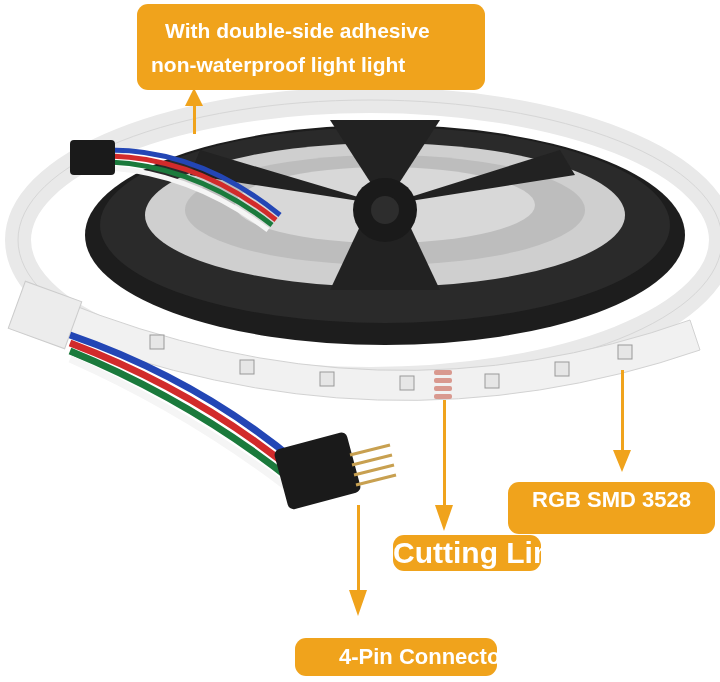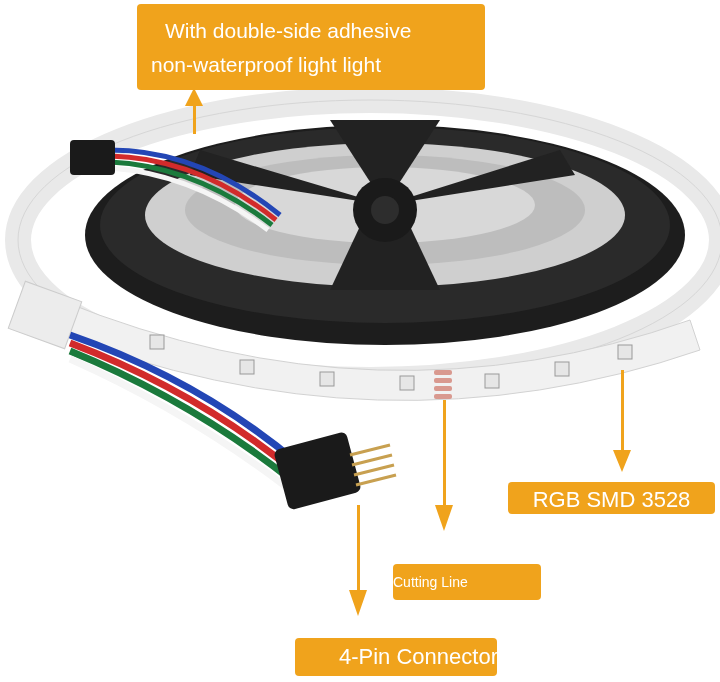--- a/index.html
+++ b/index.html
@@ -1,17 +1,17 @@
 <!DOCTYPE html>
 <html><head>
 <meta charset="utf-8">
 <style>
   html,body{margin:0;padding:0;background:#fff;}
   #stage{position:relative;width:720px;height:682px;overflow:hidden;background:#fff;font-family:"Liberation Sans",sans-serif;}
-  .label{position:absolute;background:#f0a31c;color:#fff;font-weight:normal;border-radius:4px;box-sizing:border-box;white-space:nowrap;}
+  .label{position:absolute;background:#f0a31c;color:#fff;font-weight:bold;border-radius:11px;box-sizing:border-box;white-space:nowrap;}
   .arrow{position:absolute;background:#f0a31c;width:3px;}
   .arrowhead{position:absolute;width:0;height:0;border-left:9px solid transparent;border-right:9px solid transparent;}
 </style>
 </head>
 <body>
 
 <div id="stage">
   <svg width="720" height="682" style="position:absolute;left:0;top:0">
 
     <ellipse cx="370" cy="240" rx="352" ry="140" fill="none" stroke="#e9e9e9" stroke-width="26"></ellipse>
@@ -76,27 +76,27 @@
 
   <div class="label" style="left:137px;top:4px;width:348px;height:86px;padding:10px 0 0 28px;font-size:21px;line-height:34px;">
     <div>With double-side adhesive</div>
     <div style="margin-left:-14px">non-waterproof light light</div>
   </div>
   <div class="arrowhead" style="left:185px;top:88px;border-bottom:18px solid #f0a31c;"></div>
   <div class="arrow" style="left:193px;top:104px;height:30px;"></div>
 
   <div class="arrow" style="left:621px;top:370px;height:85px;"></div>
   <div class="arrowhead" style="left:613px;top:450px;border-top:22px solid #f0a31c;"></div>
-  <div class="label" style="left:508px;top:482px;width:207px;height:32px;font-size:22px;line-height:36px;text-align:center;">
+  <div class="label" style="left:508px;top:482px;width:207px;height:52px;font-size:22px;line-height:36px;text-align:center;">
     <span>RGB SMD 3528</span>
   </div>
 
   <div class="arrow" style="left:443px;top:400px;height:110px;"></div>
   <div class="arrowhead" style="left:435px;top:505px;border-top:26px solid #f0a31c;"></div>
-  <div class="label" style="left:393px;top:564px;width:148px;height:36px;font-size:14px;line-height:36px;">
+  <div class="label" style="left:393px;top:535px;width:148px;height:36px;font-size:30px;line-height:36px;text-align:center;">
     <span>Cutting Line</span>
   </div>
 
   <div class="arrow" style="left:357px;top:505px;height:90px;"></div>
   <div class="arrowhead" style="left:349px;top:590px;border-top:26px solid #f0a31c;"></div>
   <div class="label" style="left:295px;top:638px;width:202px;height:38px;font-size:22px;line-height:38px;text-align:center;padding-left:44px;">
     <span>4-Pin Connector</span>
   </div>
 </div>
 

